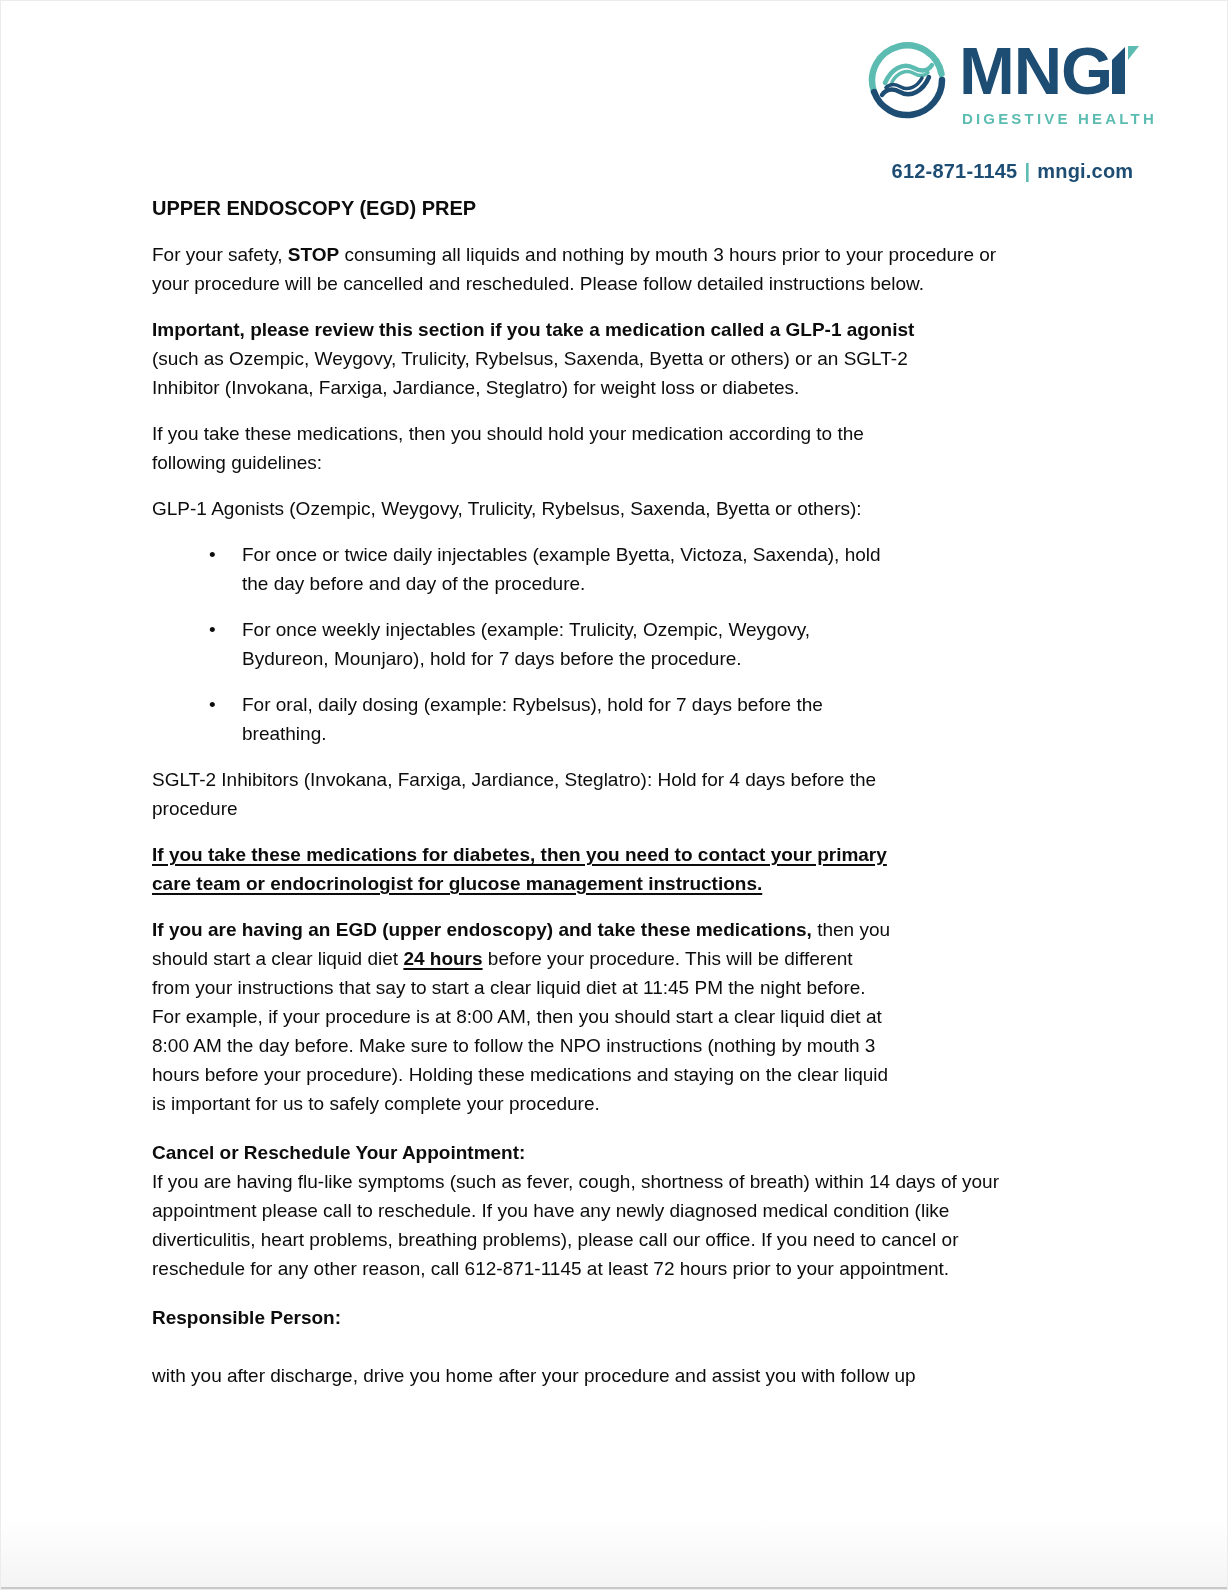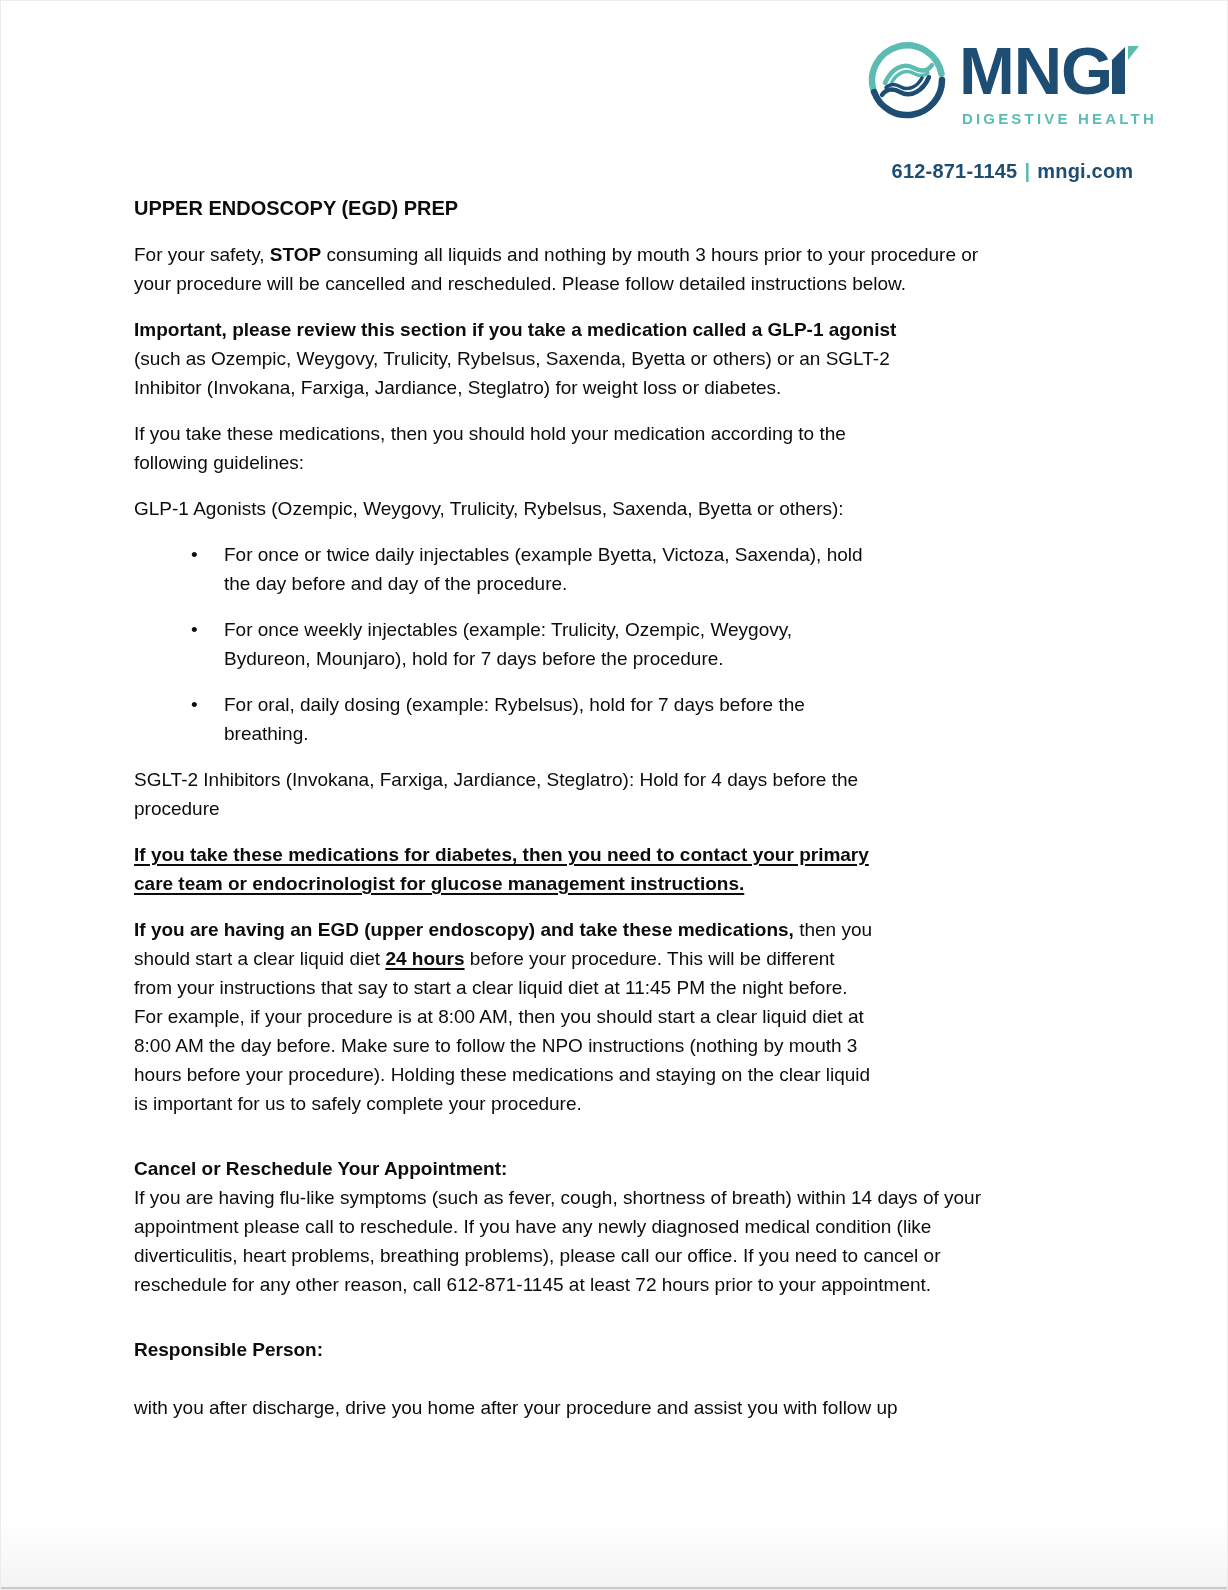--- a/index.html
+++ b/index.html
@@ -41,36 +41,36 @@
   }
   .contact{
     margin-top:17px;
     font-size:20px;font-weight:bold;color:var(--navy);
     letter-spacing:0.2px;white-space:nowrap;
   }
   .contact .sep{color:var(--teal);padding:0 7px;font-weight:bold;}
 
   
   .content{
-    position:absolute;left:133px;top:193px;width:1020px;
+    position:absolute;left:151px;top:193px;width:1020px;
     font-size:19px;line-height:29px;
   }
   .content p{margin:0 0 17px 0;}
   .doc-title{font-weight:bold;font-size:20px;}
   .b{font-weight:bold;}
   .u{text-decoration:underline;text-decoration-thickness:2px;text-underline-offset:3px;}
   ul.bullets{list-style:none;margin:0 0 17px 0;padding:0 0 0 90px;}
   ul.bullets li{position:relative;margin:0 0 17px 0;}
   ul.bullets li:last-child{margin-bottom:0;}
   ul.bullets li::before{
     content:"\2022";
     position:absolute;left:-33px;top:0;
     font-size:19px;
   }
-  .section{margin-top:36px;}
+  .section{margin-top:20px;}
   .section-heading{font-weight:bold;}
   .section p{margin:0;}
 </style>
 </head>
 <body>
 
 <div class="page">
 
   <div class="header">
     <div class="lockup">

